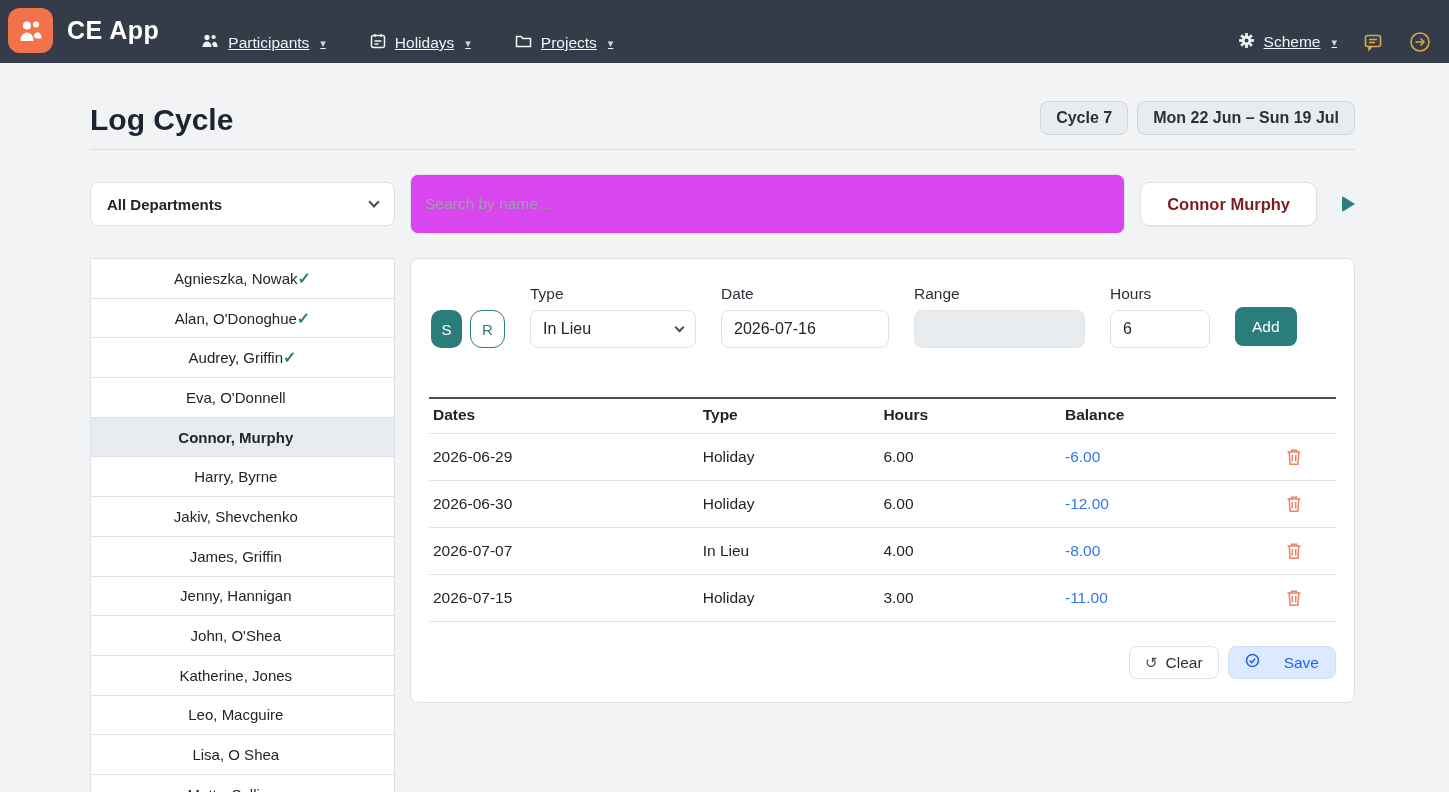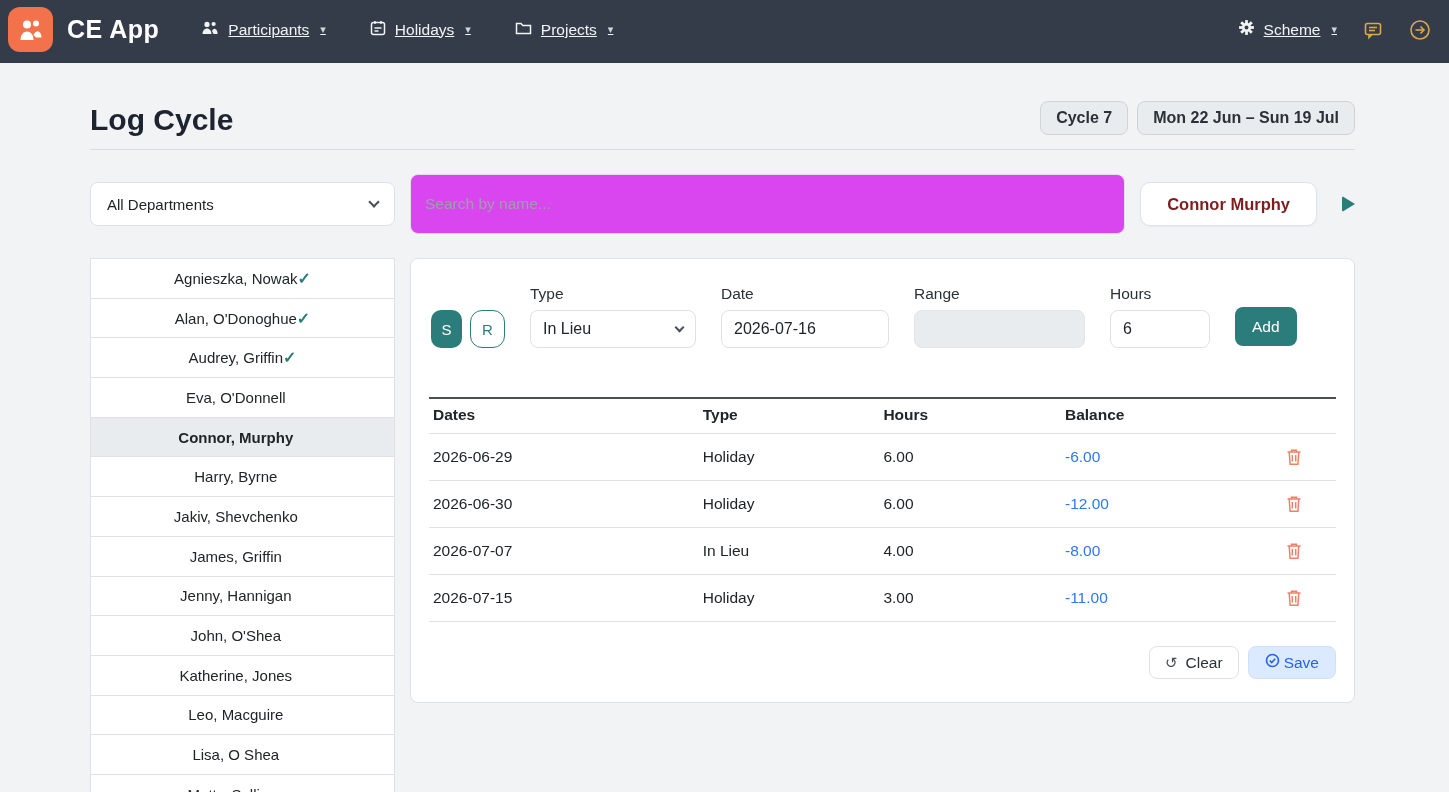--- a/index.html
+++ b/index.html
@@ -7,39 +7,39 @@
     --blue:#2e77f2; --salmon:#ed8165; --save-bg:#dbeafe; --save-text:#2563eb;
     --border:#dee2e6; --text:#212529; --muted-bg:#e9ecef;
   }
   *{box-sizing:border-box;}
   html,body{margin:0;padding:0;}
   body{
     width:1449px;height:792px;overflow:hidden;background:#f2f3f5;
     font-family:"Liberation Sans", sans-serif;color:var(--text);
   }
   
-  .navbar{height:63px;background:var(--nav-bg);display:flex;align-items:center;padding:0 18px 4px 8px;}
+  .navbar{height:63px;background:var(--nav-bg);display:flex;align-items:flex-end;padding:0 18px 10px 8px;}
   .brand{display:flex;align-items:center;gap:14px;cursor:pointer;}
   .logo{width:45px;height:45px;border-radius:12px;background:var(--orange);display:flex;align-items:center;justify-content:center;}
   .brand-text{color:#fff;font-size:25px;font-weight:700;letter-spacing:.5px;}
   .nav-items{display:flex;align-items:center;margin-left:42px;gap:44px;}
   .nav-item{display:flex;align-items:center;gap:9px;color:#f1f3f5;font-size:15.5px;cursor:pointer;text-decoration:underline;}
   .nav-item .caret{font-size:11px;color:#cfd4da;margin-left:2px;}
   .nav-right{margin-left:auto;display:flex;align-items:center;gap:26px;}
   .gold-btn{display:flex;align-items:center;cursor:pointer;}
   
   .page{padding:0 94px 0 90px;}
   .title-row{display:flex;align-items:flex-end;justify-content:space-between;margin-top:38px;padding-bottom:14px;border-bottom:1px solid #d9dde1;}
   .page-title{font-size:30px;font-weight:700;color:#1d2430;line-height:1;}
   .badges{display:flex;gap:9px;}
   .badge{background:var(--muted-bg);border:1px solid #cfd4da;border-radius:8px;padding:7px 15px;font-size:16px;font-weight:700;color:#2b3138;}
   
   .filter-row{display:flex;margin-top:24px;gap:15px;align-items:center;}
   .dept-select{width:305px;height:44px;background:#fff;border:1px solid var(--border);border-radius:8px;
-    display:flex;align-items:center;justify-content:space-between;padding:0 16px;font-size:15px;font-weight:400;cursor:pointer;}
+    display:flex;align-items:center;justify-content:space-between;padding:0 16px;font-size:15px;font-weight:700;cursor:pointer;}
   .chev{width:8px;height:8px;border-right:2px solid #495057;border-bottom:2px solid #495057;transform:rotate(45deg);margin-top:-4px;}
   .search-input{flex:1;height:60px;border:1px solid var(--border);border-radius:8px;padding:0 14px;font-size:15.5px;
     font-family:"Liberation Sans",sans-serif;color:var(--text);background:#d946ef;}
   .search-input::placeholder{color:#9aa1a8;}
   .participant-btn{height:44px;background:#fff;border:1px solid var(--border);border-radius:10px;padding:0 26px;
     font-size:16.5px;font-weight:700;color:#7f1d1d;cursor:pointer;box-shadow:0 1px 2px rgba(0,0,0,.04);font-family:"Liberation Sans",sans-serif;}
   .play{width:0;height:0;border-left:13px solid var(--teal);border-top:8px solid transparent;border-bottom:8px solid transparent;border-radius:2px;margin-left:10px;cursor:pointer;}
   
   .content-row{display:flex;gap:15px;margin-top:24px;align-items:flex-start;}
   .plist{width:305px;}
@@ -72,21 +72,21 @@
   .trow{border-bottom:1px solid var(--border);padding:14px 4px;font-size:15.5px;}
   .c-balance{color:var(--blue);}
   .c-del{display:flex;justify-content:center;}
   .del-btn{cursor:pointer;display:flex;}
   
   .panel-footer{display:flex;justify-content:flex-end;gap:9px;margin-top:24px;}
   .clear-btn{height:33px;background:#fff;border:1px solid var(--border);border-radius:8px;padding:0 15px;font-size:15.5px;
     color:#2b3138;cursor:pointer;display:flex;align-items:center;gap:8px;font-family:"Liberation Sans",sans-serif;}
   .clear-btn .rot{font-size:15px;color:#495057;}
   .save-btn{height:33px;background:var(--save-bg);border:1px solid #cfe0fb;border-radius:8px;padding:0 16px;font-size:15.5px;
-    color:var(--save-text);cursor:pointer;display:flex;align-items:center;gap:4px;font-family:"Liberation Sans",sans-serif;}
+    color:var(--save-text);cursor:pointer;display:flex;align-items:center;gap:24px;font-family:"Liberation Sans",sans-serif;}
 </style>
 </head>
 <body>
 
 <nav class="navbar">
   <div class="brand">
     <div class="logo">
       <svg width="28" height="28" viewBox="0 0 28 28">
         <circle cx="10" cy="8.5" r="4" fill="#fff"></circle>
         <circle cx="19" cy="7.5" r="3" fill="#fff"></circle>

